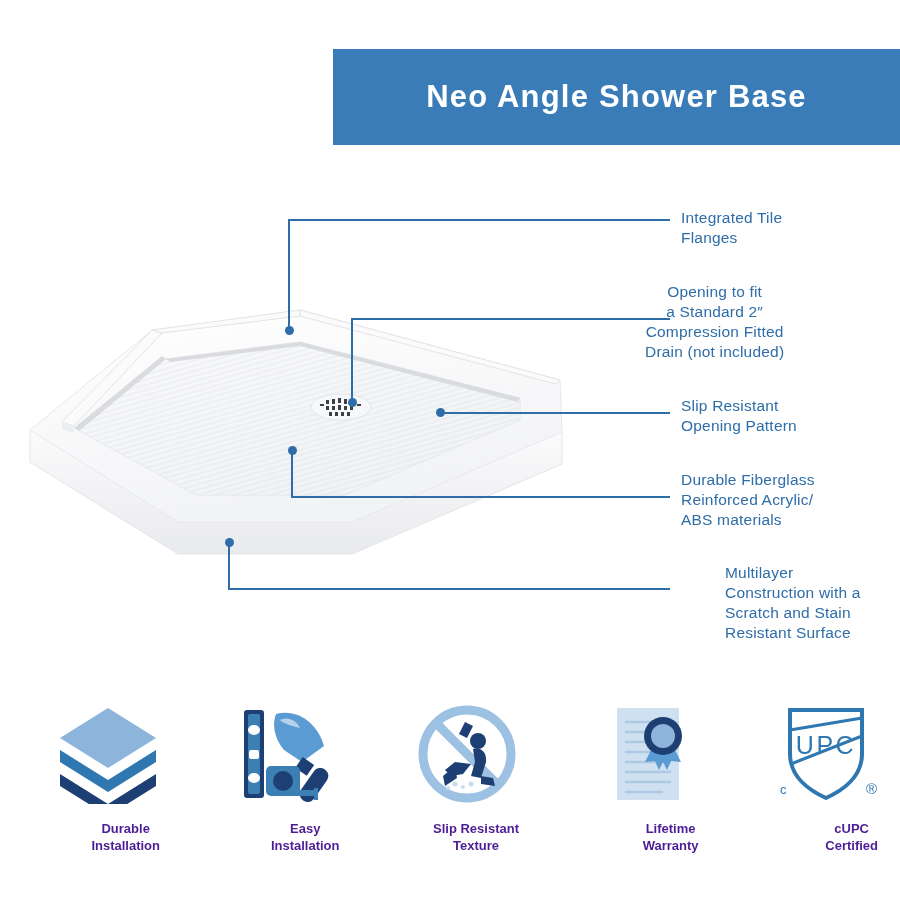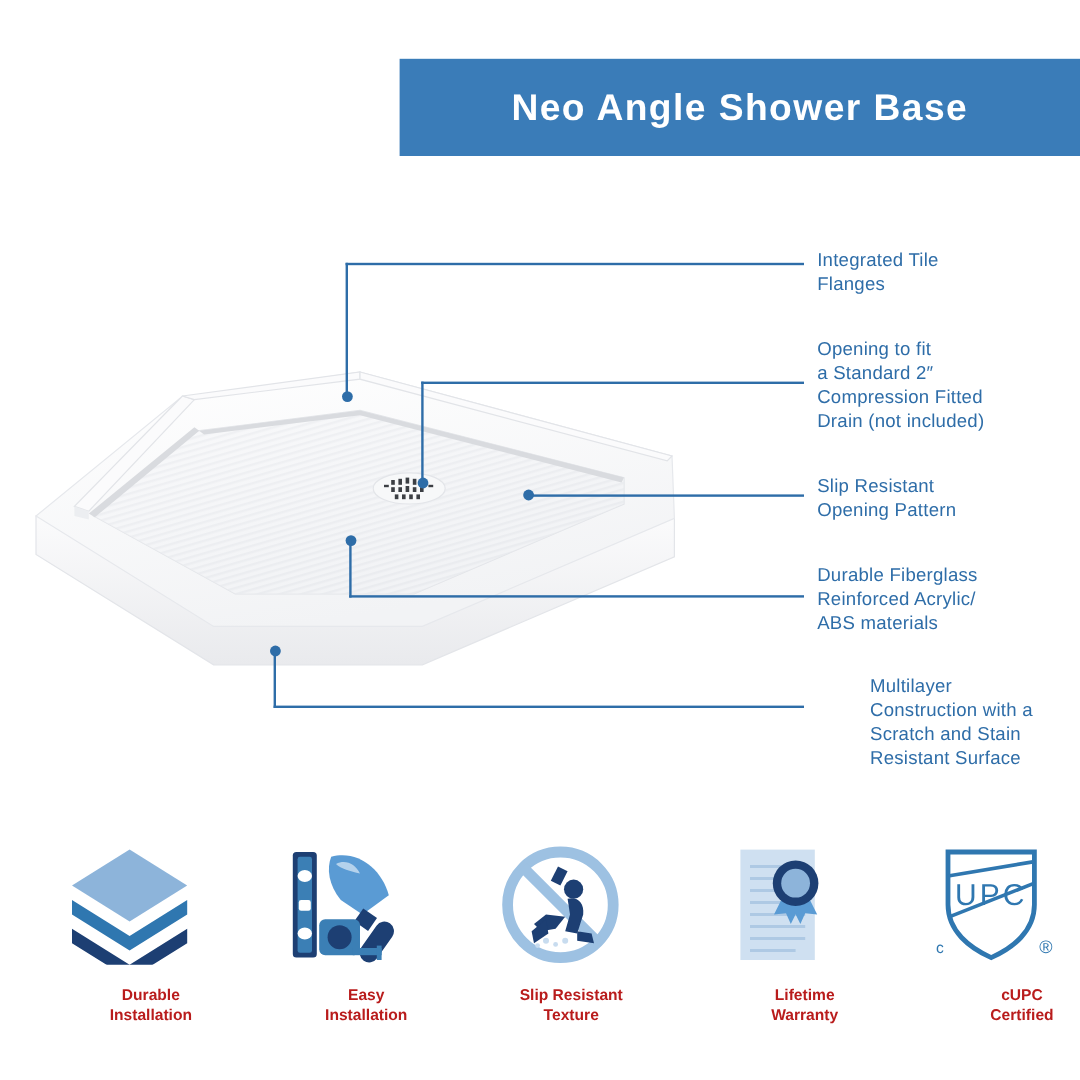--- a/index.html
+++ b/index.html
@@ -7,21 +7,21 @@
     width:900px;height:900px;
     background:#ffffff;
     font-family:"Liberation Sans",sans-serif;
     overflow:hidden;
     position:relative;
   }
   .stage{position:absolute;left:0;top:0;width:900px;height:900px;}
 
   
   .banner{
-    position:absolute;left:333px;top:49px;width:567px;height:81px;
+    position:absolute;left:333px;top:49px;width:567px;height:96px;
     background:#3a7cb8;
     display:flex;align-items:center;justify-content:center;
   }
   .banner-title{
     color:#ffffff;font-size:31px;font-weight:bold;
     letter-spacing:1.2px;white-space:nowrap;
   }
 
   
   .callout{
@@ -46,21 +46,21 @@
   .features{
     position:absolute;left:0px;top:700px;width:900px;height:175px;
     display:flex;align-items:flex-start;justify-content:space-between;
     padding:0 22px;box-sizing:border-box;
   }
   .feature{
     width:138px;display:flex;flex-direction:column;align-items:flex-end;
   }
   .feature-icon{height:108px;display:flex;align-items:center;justify-content:center;}
   .feature-label{
-    margin-top:12px;text-align:center;color:#b91c1c;
+    margin-top:12px;text-align:center;color:#4c1d95;
     font-size:13px;font-weight:bold;line-height:17px;
   }
 </style>
 </head>
 <body>
 
 <div class="stage">
 
   <div class="banner">
     <div class="banner-title">Neo Angle Shower Base</div>
@@ -145,21 +145,21 @@
 
   <span class="lead-dot" style="left:225px;top:538px;"></span>
   <span class="lead-v" style="left:228px;top:542px;height:48px;"></span>
   <span class="lead-h" style="left:228px;top:588px;width:442px;"></span>
 
   <div class="callout" style="left:681px;top:208px;">
     <div>Integrated Tile</div>
     <div>Flanges</div>
   </div>
 
-  <div class="callout" style="left:681px;top:282px;">
+  <div class="callout" style="left:645px;top:282px;text-align:center;">
     <div>Opening to fit</div>
     <div>a Standard 2″</div>
     <div>Compression Fitted</div>
     <div>Drain (not included)</div>
   </div>
 
   <div class="callout" style="left:681px;top:396px;">
     <div>Slip Resistant</div>
     <div>Opening Pattern</div>
   </div>

